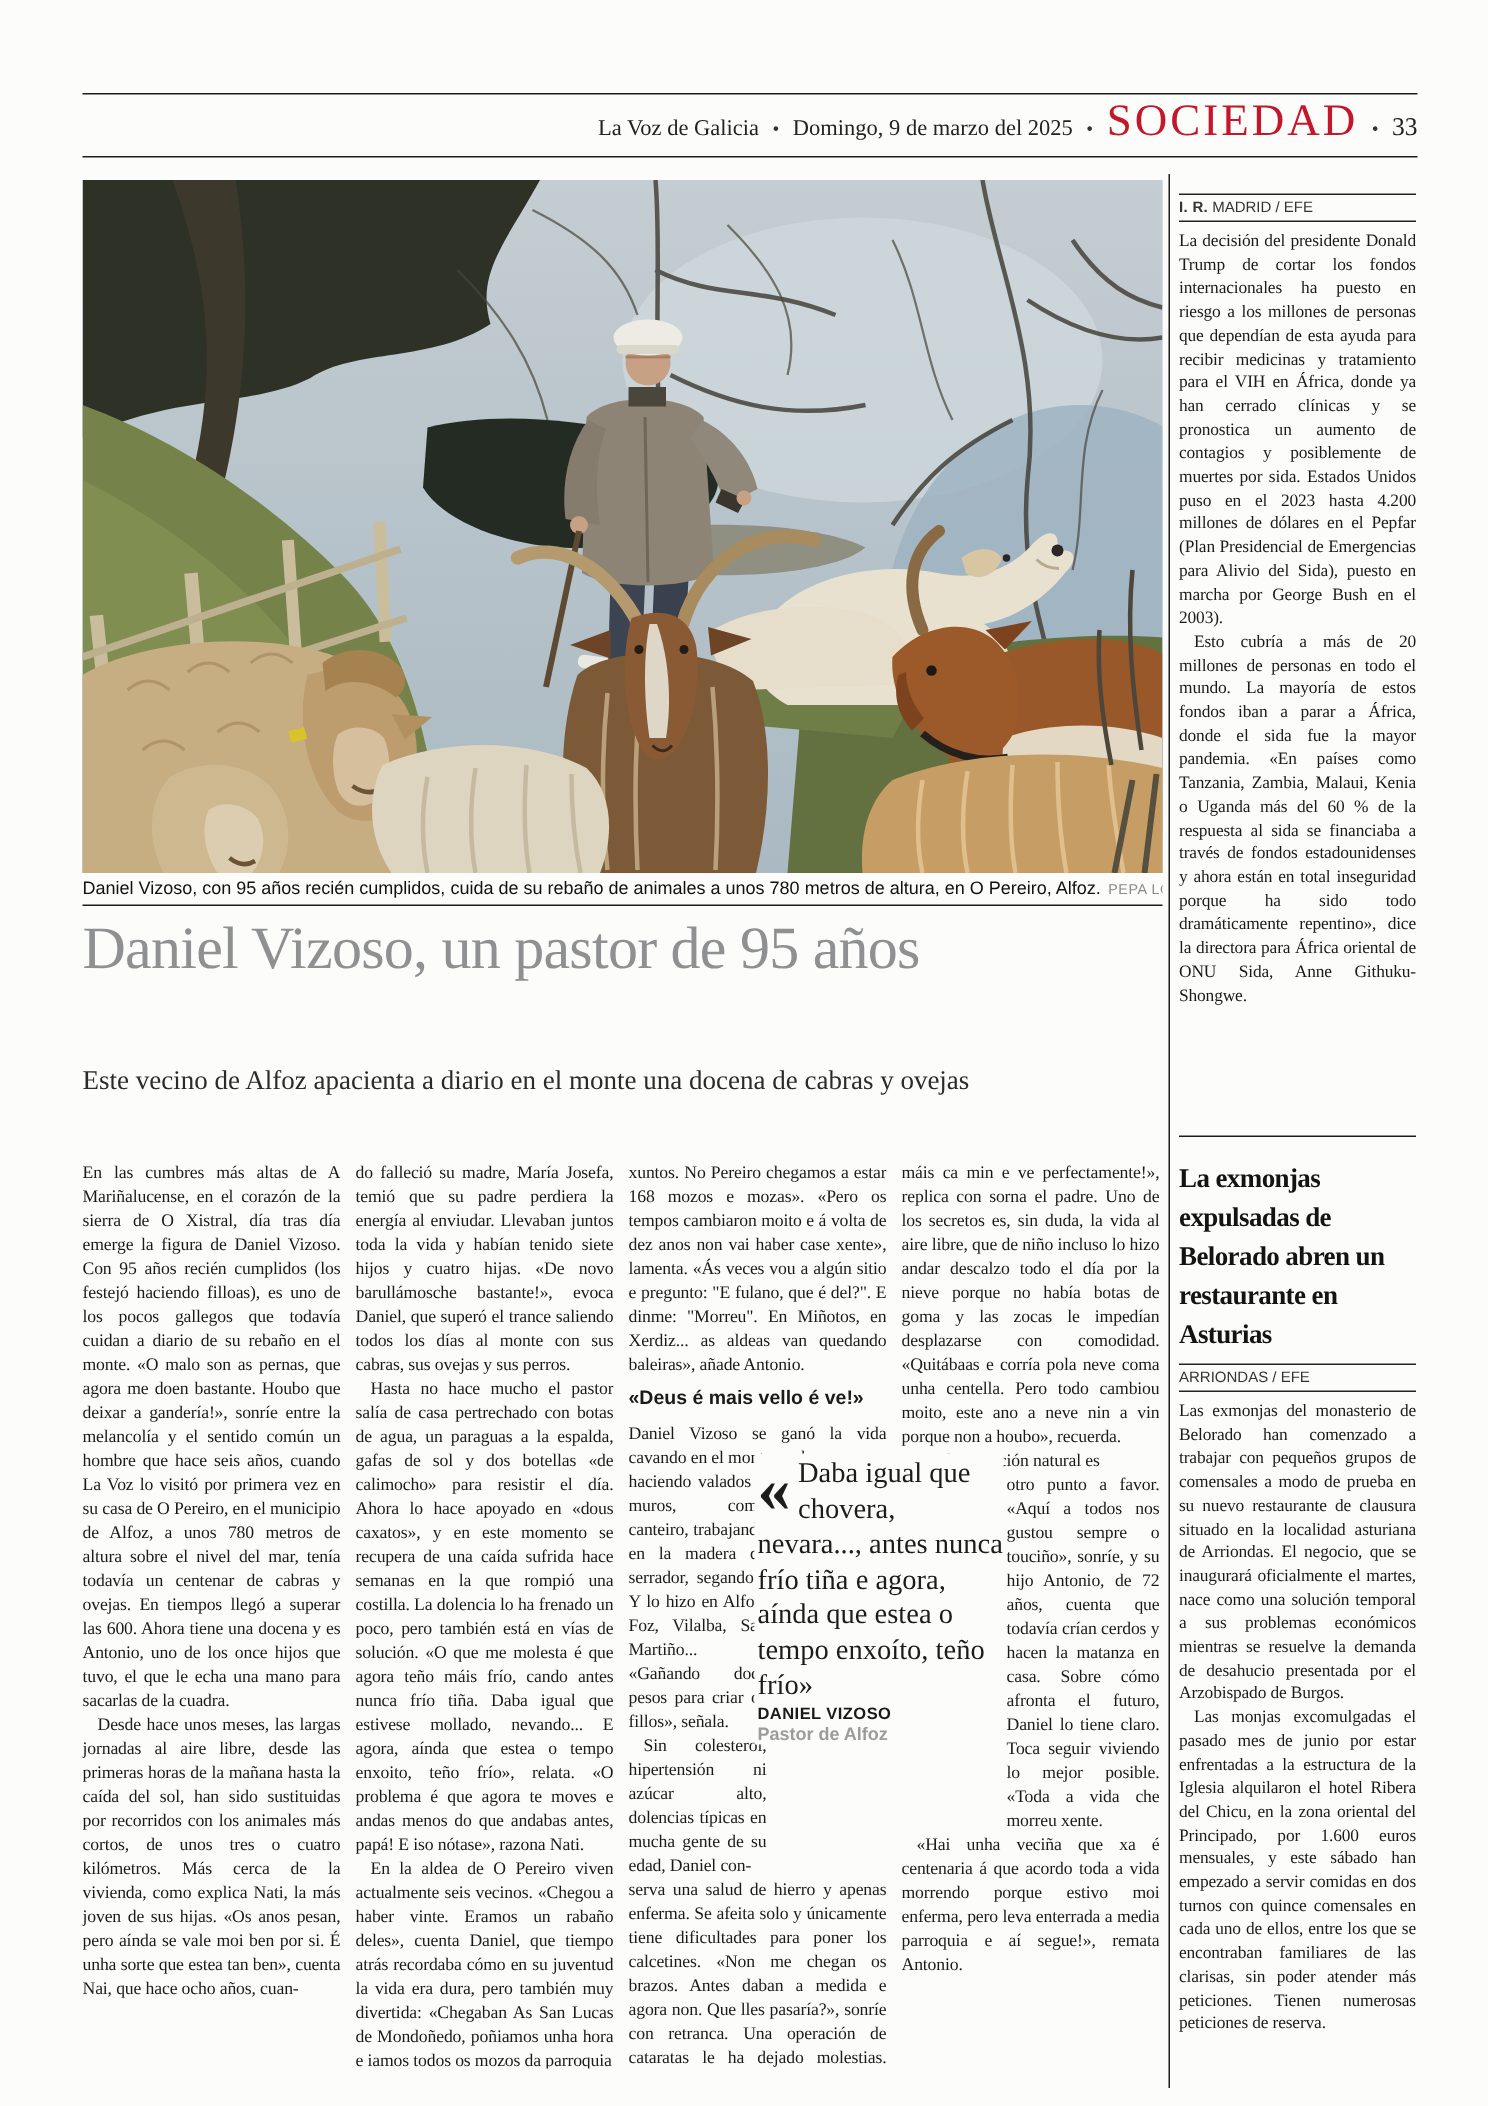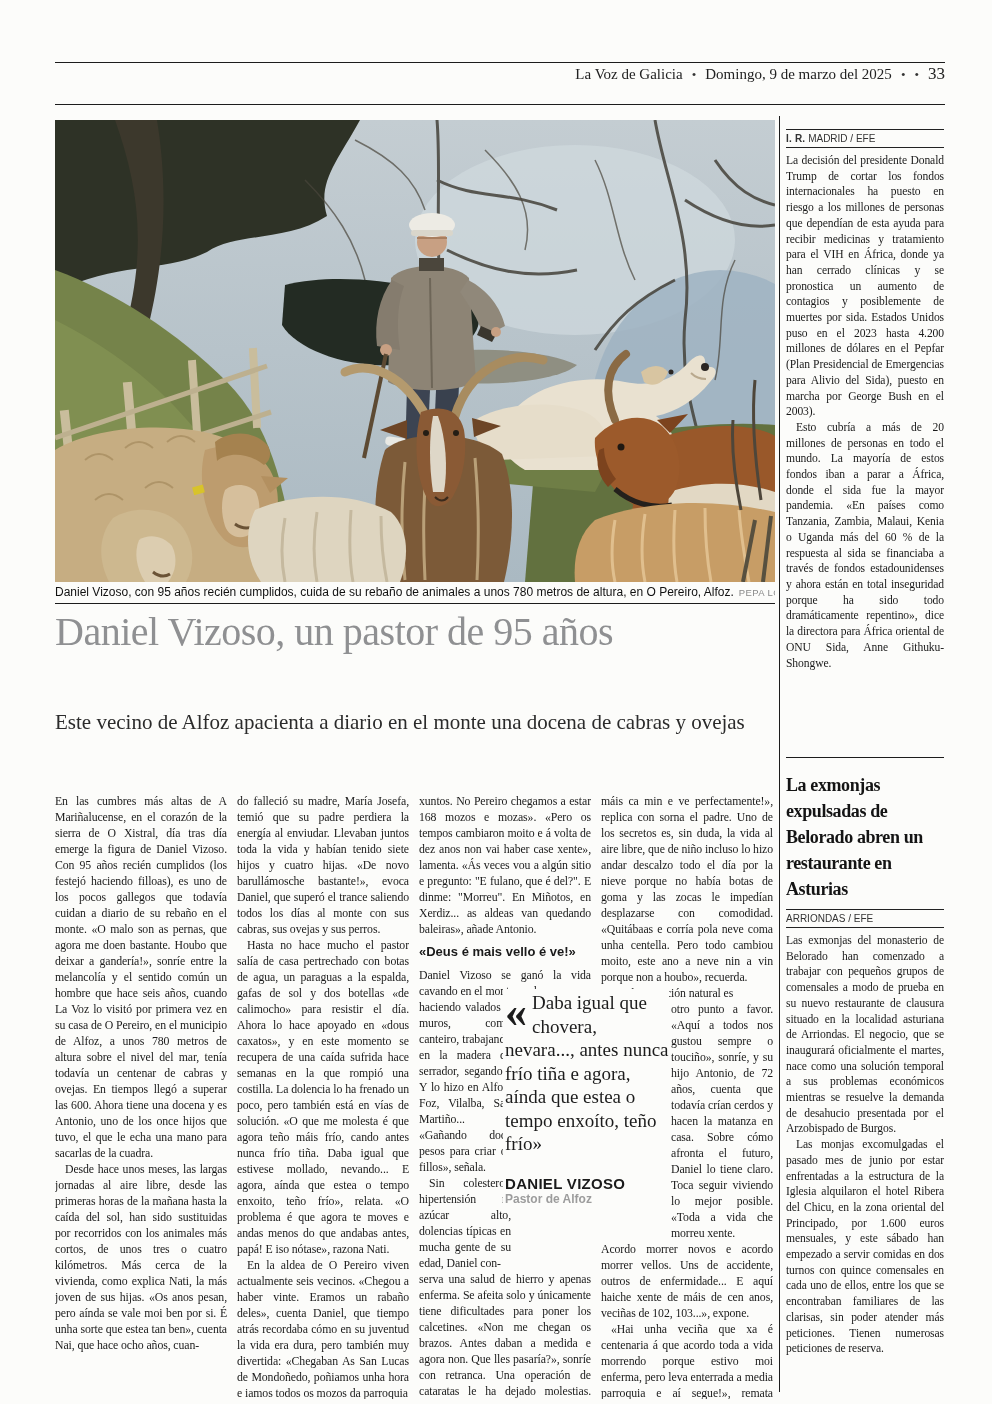--- a/index.html
+++ b/index.html
@@ -16,41 +16,41 @@
 
   
   .photo{position:absolute;left:55px;top:120px;width:720px;height:462px;overflow:hidden;background:#b9c4ca;}
   .photo svg{display:block;width:100%;height:100%;}
   .caption{position:absolute;left:55px;top:585px;width:720px;font-family:"Liberation Sans",sans-serif;font-size:12px;color:#111;white-space:nowrap;overflow:hidden;}
   .caption .credit{font-size:9.5px;color:#8a8a8a;letter-spacing:.4px;margin-left:5px;}
 
   
   .headline{position:absolute;left:55px;top:608px;width:725px;color:#8f9092;font-weight:normal;margin:0;}
   .headline span{display:block;font-size:40px;line-height:48px;letter-spacing:-.5px;white-space:nowrap;}
-  .deck{position:absolute;left:55px;top:710px;width:725px;font-size:21px;color:#2b2b2b;white-space:nowrap;margin:0;}
+  .deck{position:absolute;left:55px;top:710px;width:725px;font-size:18px;color:#2b2b2b;white-space:nowrap;margin:0;}
 
   
   .byline{position:absolute;left:55px;top:745px;width:172px;font-family:"Liberation Sans",sans-serif;}
   .byl-author{font-size:11.5px;font-weight:bold;letter-spacing:.3px;padding-bottom:3px;border-bottom:1px solid #2a2a2a;}
   .byl-origin{font-size:10px;color:#3a3a3a;padding:3px 0 5px;border-bottom:1.5px solid #2a2a2a;}
 
   
-  .cols{position:absolute;left:55px;top:793px;width:720px;height:606px;display:flex;gap:10px;}
+  .cols{position:absolute;left:55px;top:773px;width:720px;height:606px;display:flex;gap:10px;}
   .col{width:172px;height:606px;overflow:hidden;}
   .col p{margin:0;font-size:11.8px;line-height:16px;letter-spacing:-.1px;text-align:justify;hyphens:auto;}
   .col p.ind{text-indent:10px;}
   .midhead{font-family:"Liberation Sans",sans-serif;font-weight:bold;font-size:13px;margin:7px 0 8px;}
   .nl{width:92px;}
   .nr{width:102px;margin-left:auto;}
 
   
   .pq{position:absolute;left:448px;top:196px;width:164px;background:#fcfcfa;padding:2px 0 0 2px;}
   .pq-mark{float:left;font-size:44px;line-height:.85;font-weight:bold;color:#1c1c1c;margin:3px 5px 0 0;}
   .pq-text{font-size:19px;line-height:23.5px;color:#1c1c1c;}
-  .pq-author{font-family:"Liberation Sans",sans-serif;font-weight:bold;font-size:15px;letter-spacing:.3px;margin-top:19px;}
+  .pq-author{font-family:"Liberation Sans",sans-serif;font-weight:bold;font-size:11px;letter-spacing:.3px;margin-top:1px;}
   .pq-role{font-family:"Liberation Sans",sans-serif;font-weight:bold;font-size:12px;color:#9c9c9c;margin-top:0;}
 
   
   .sidebar-art{position:absolute;left:786px;width:158px;}
   .sb-title{margin:0;font-size:18px;line-height:26px;font-weight:bold;letter-spacing:-.4px;color:#141414;}
   .sb-byline{margin-top:7px;border-top:1px solid #222;border-bottom:1px solid #222;padding:3px 0;font-family:"Liberation Sans",sans-serif;font-size:10px;color:#333;}
   .sb-byline b{letter-spacing:.2px;text-align:right;}
   .sb-text{margin-top:5px;}
   .sb-text p{margin:0;font-size:11.6px;line-height:15.7px;letter-spacing:-.1px;text-align:justify;hyphens:auto;}
   .sb-text p.ind{text-indent:10px;}
@@ -59,20 +59,21 @@
 <body>
 
 <div class="page">
 
   <div class="hrule" style="top:62px;left:55px;width:890px;"></div>
   <div class="folio">
     <span class="pub">La Voz de Galicia</span>
     <span class="sep">•</span>
     <span class="date">Domingo, 9 de marzo del 2025</span>
     <span class="sep">•</span>
+    <span class="section">SOCIEDAD</span>
     <span class="sep">•</span>
     <span class="pageno">33</span>
   </div>
   <div class="hrule" style="top:104px;left:55px;width:890px;"></div>
   <div class="vrule" style="left:779px;top:116px;height:1276px;"></div>
 
   <figure class="photo" style="margin:0;">
     <svg viewBox="0 0 720 462" preserveAspectRatio="none">
       <defs>
         <linearGradient id="sky" x1="0" y1="0" x2="0" y2="1">
@@ -252,21 +253,20 @@
         <p class="ind">Sin colesterol, hipertensión ni azúcar alto, dolencias típicas en mucha gente de su edad, Daniel con-</p>
       </div>
       <p>serva una salud de hierro y apenas enferma. Se afeita solo y únicamente tiene dificultades para poner los calcetines. «Non me chegan os brazos. Antes daban a medida e agora non. Que lles pasaría?», sonríe con retranca. Una operación de cataratas le ha dejado molestias. «Non te queixes, papá, que para os anos que tes ves ben», le dice Nati. «Deus ten</p>
     </div>
     <div class="col">
       <p>máis ca min e ve perfectamente!», replica con sorna el padre. Uno de los secretos es, sin duda, la vida al aire libre, que de niño incluso lo hizo andar descalzo todo el día por la nieve porque no había botas de goma y las zocas le impedían desplazarse con comodidad. «Quitábaas e corría pola neve coma unha centella. Pero todo cambiou moito, este ano a neve nin a vin porque non a houbo», recuerda.</p>
       <p class="ind">La alimentación natural es</p>
       <div class="nr">
         <p>otro punto a favor. «Aquí a todos nos gustou sempre o touciño», sonríe, y su hijo Antonio, de 72 años, cuenta que todavía crían cerdos y hacen la matanza en casa. Sobre cómo afronta el futuro, Daniel lo tiene claro. Toca seguir viviendo lo mejor posible. «Toda a vida che morreu xente.</p>
       </div>
-      <p>Acordo morrer novos e acordo morrer vellos. Uns de accidente, outros de enfermidade... E aquí haiche xente de máis de cen anos, veciñas de 102, 103...», expone.</p>
       <p class="ind">«Hai unha veciña que xa é centenaria á que acordo toda a vida morrendo porque estivo moi enferma, pero leva enterrada a media parroquia e aí segue!», remata Antonio.</p>
     </div>
 
     <div class="pq">
       <div class="pq-text"><span class="pq-mark">«</span><span>Daba igual que chovera, nevara..., antes nunca frío tiña e agora, aínda que estea o tempo enxoíto, teño frío»</span></div>
       <div class="pq-author">DANIEL VIZOSO</div>
       <div class="pq-role">Pastor de Alfoz</div>
     </div>
   </div>
 

